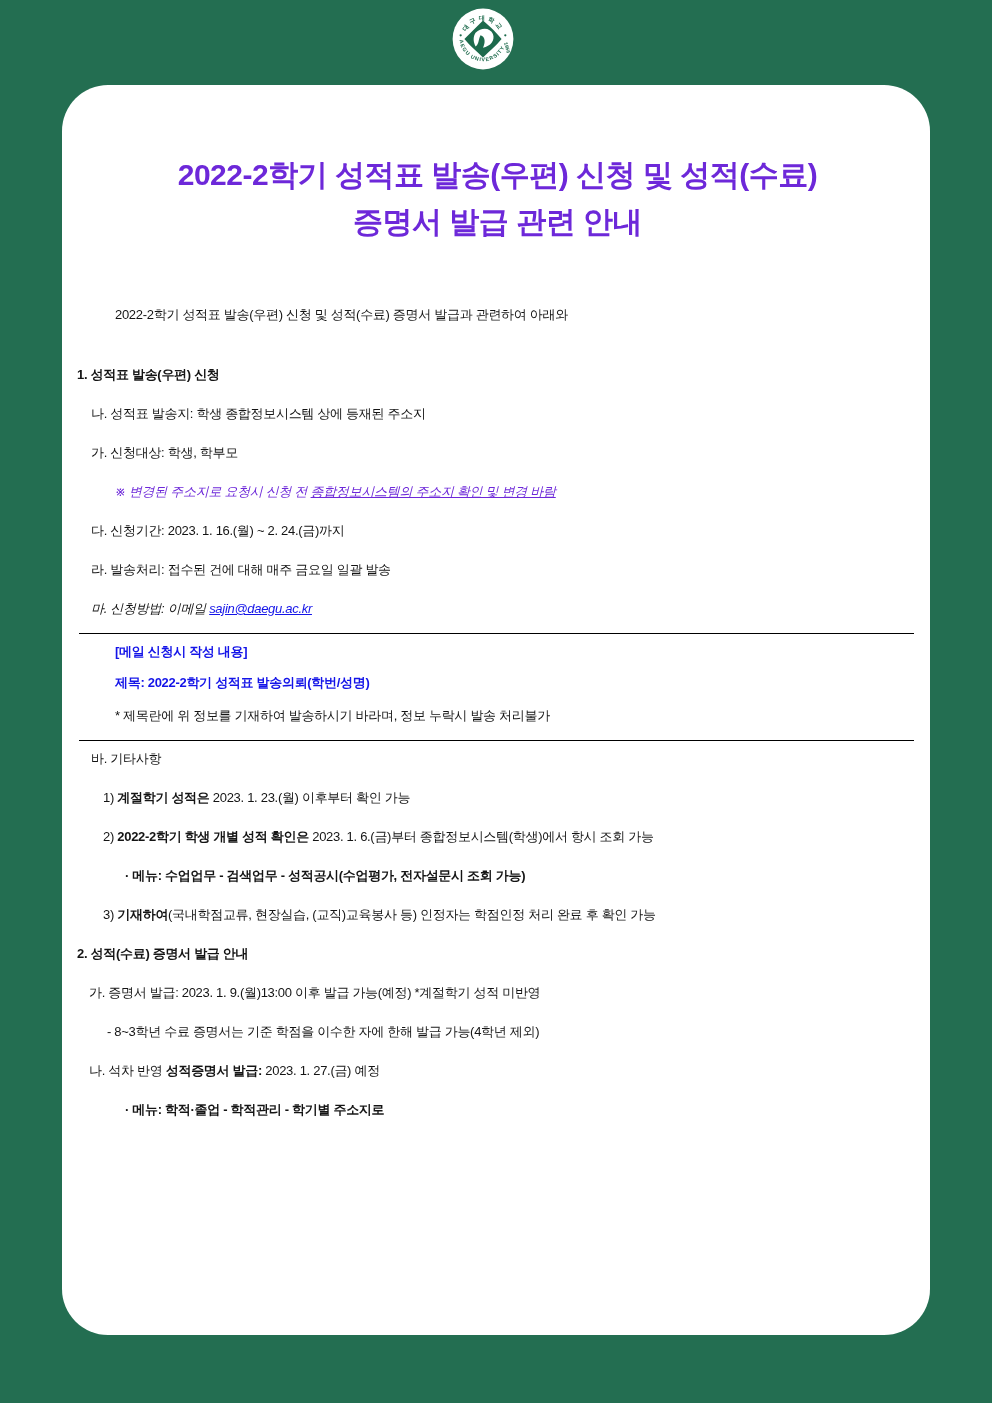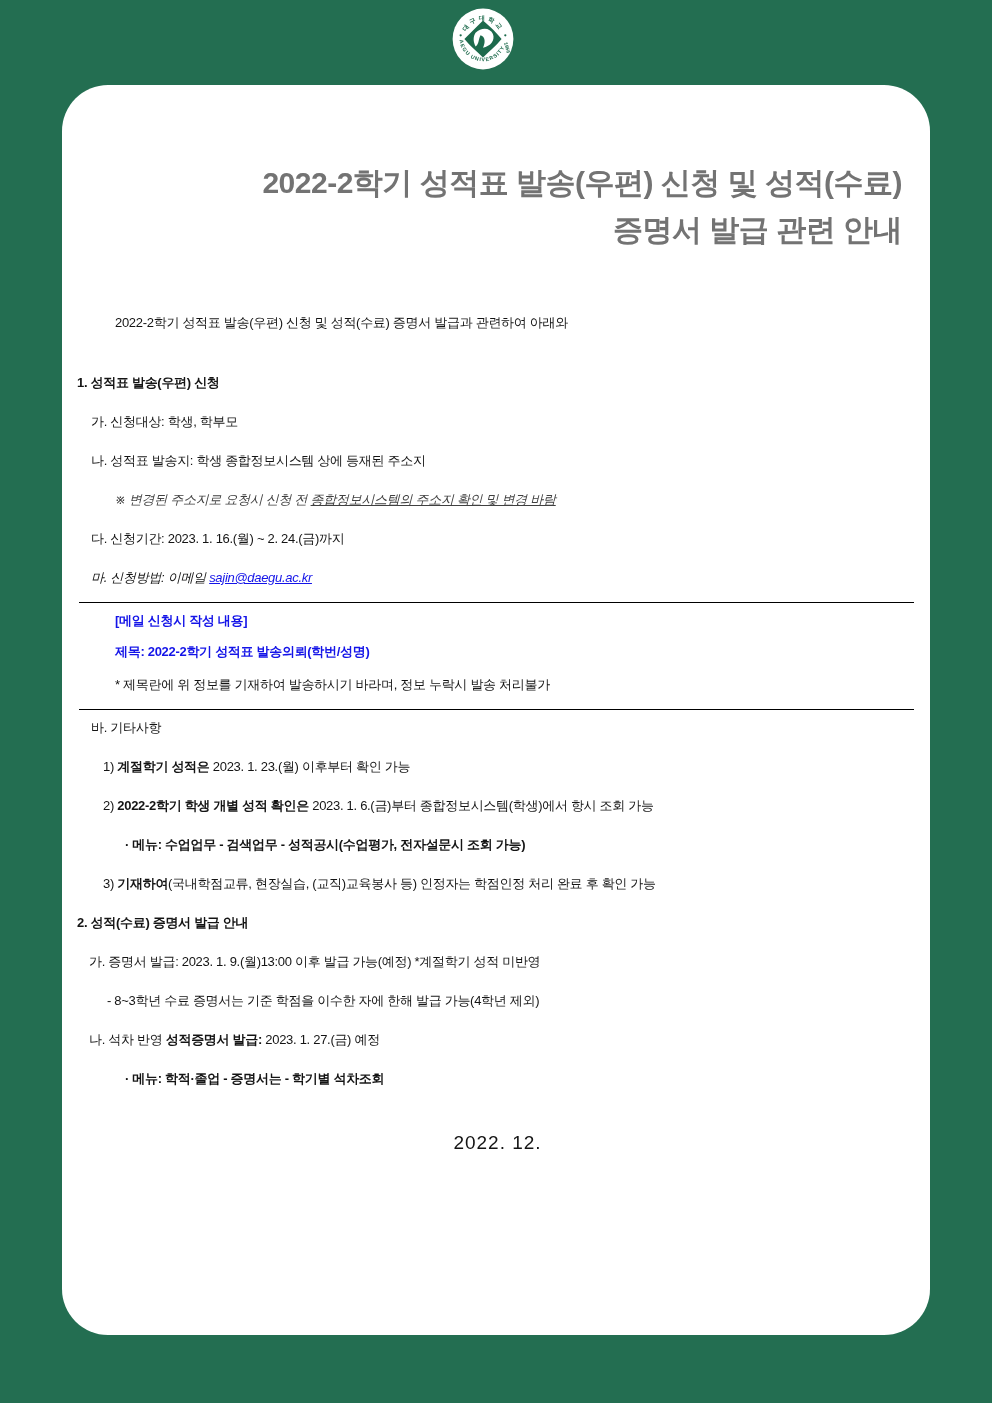--- a/index.html
+++ b/index.html
@@ -9,34 +9,34 @@
     background:#236E51;
   }
   .page{position:relative;width:992px;height:1403px;background:#236E51;overflow:hidden;}
   .logo{position:absolute;left:452px;top:8px;width:62px;height:62px;}
   .card{
     position:absolute;left:62px;top:85px;width:868px;height:1250px;
     background:#ffffff;border-radius:46px;box-sizing:border-box;
     padding:58px 12px 0 15px;
   }
   .title{
-    margin:16px;text-align:right;color:#737373;
+    margin:8px;text-align:center;color:#6d28d9;
     font-size:30px;font-weight:700;line-height:47px;letter-spacing:-0.5px;
   }
   .doc{margin-top:56px;}
   .line{
     font-size:13px;line-height:27px;margin-top:12px;
     color:#141414;white-space:nowrap;letter-spacing:-0.3px;
   }
   .hr{border-top:1.7px solid #000;margin:11px 4px 2px 2px;height:0;}
   .b{font-weight:700;}
   .i{font-style:italic;}
   .u{text-decoration:underline;}
   .blue{color:#1414E8;}
-  .note{color:#404040;text-align:right;}
+  .note{color:#6d28d9;text-align:right;}
   .link{color:#1414E8;text-decoration:underline;cursor:pointer;}
   .date{
     text-align:center;margin-top:40px;font-size:19px;color:#141414;
     letter-spacing:1px;
   }
   .seal-ring{font-size:8.5px;font-weight:700;letter-spacing:1.5px;fill:#1D6A4C;}
   .seal-ring-kr{font-size:10px;font-weight:700;letter-spacing:4px;fill:#1D6A4C;}
 </style>
 </head>
 <body>
@@ -66,38 +66,38 @@
 
   <div class="card">
     <h1 class="title">
       <span>2022-2학기 성적표 발송(우편) 신청 및 성적(수료)</span><br>
       <span>증명서 발급 관련 안내</span>
     </h1>
 
     <div class="doc" id="doc">
         <div class="line" style="padding-left: 38px; margin-top: 0px;"><span>2022-2학기 성적표 발송(우편) 신청 및 성적(수료) 증명서 발급과 관련하여 아래와</span></div>
         <div class="line" style="margin-top: 33px;"><span class="b">1. 성적표 발송(우편) 신청</span></div>
+        <div class="line" style="padding-left: 14px;"><span>나. 성적표 발송지: 학생 종합정보시스템 상에 등재된 주소지</span></div>
         <div class="line" style="padding-left: 14px;"><span>가. 신청대상: 학생, 학부모</span></div>
-        <div class="line" style="padding-left: 14px;"><span>나. 성적표 발송지: 학생 종합정보시스템 상에 등재된 주소지</span></div>
         <div class="line" style="padding-left: 38px;"><span class="i note">※ 변경된 주소지로 요청시 신청 전 </span><span class="i u note">종합정보시스템의 주소지 확인 및 변경 바람</span></div>
         <div class="line" style="padding-left: 14px;"><span>다. 신청기간: 2023. 1. 16.(월) ~ 2. 24.(금)까지</span></div>
+        <div class="line" style="padding-left: 14px;"><span>라. 발송처리: 접수된 건에 대해 매주 금요일 일괄 발송</span></div>
         <div class="line" style="padding-left: 14px; font-style: italic;"><span>마. 신청방법: 이메일 </span><span class="link">sajin@daegu.ac.kr</span></div>
         <div class="hr"></div>
         <div class="line" style="padding-left: 38px; margin-top: 4px;"><span class="b blue">[메일 신청시 작성 내용]</span></div>
         <div class="line" style="padding-left: 38px; margin-top: 4px;"><span class="b blue">제목: 2022-2학기 성적표 발송의뢰(학번/성명)</span></div>
         <div class="line" style="padding-left: 38px; margin-top: 6px;"><span>* 제목란에 위 정보를 기재하여 발송하시기 바라며, 정보 누락시 발송 처리불가</span></div>
         <div class="hr"></div>
         <div class="line" style="padding-left: 14px; margin-top: 4px;"><span>바. 기타사항</span></div>
         <div class="line" style="padding-left: 26px;"><span>1) </span><span class="b">계절학기 성적은</span><span> 2023. 1. 23.(월) 이후부터 확인 가능</span></div>
         <div class="line" style="padding-left: 26px;"><span>2) </span><span class="b">2022-2학기 학생 개별 성적 확인은</span><span> 2023. 1. 6.(금)부터 종합정보시스템(학생)에서 항시 조회 가능</span></div>
         <div class="line" style="padding-left: 48px;"><span class="b">· 메뉴: 수업업무 - 검색업무 - 성적공시(수업평가, 전자설문시 조회 가능)</span></div>
         <div class="line" style="padding-left: 26px;"><span>3) </span><span class="b">기재하여</span><span>(국내학점교류, 현장실습, (교직)교육봉사 등) 인정자는 학점인정 처리 완료 후 확인 가능</span></div>
         <div class="line"><span class="b">2. 성적(수료) 증명서 발급 안내</span></div>
         <div class="line" style="padding-left: 12px;"><span>가. 증명서 발급: 2023. 1. 9.(월)13:00 이후 발급 가능(예정) *계절학기 성적 미반영</span></div>
         <div class="line" style="padding-left: 30px;"><span>- 8~3학년 수료 증명서는 기준 학점을 이수한 자에 한해 발급 가능(4학년 제외)</span></div>
         <div class="line" style="padding-left: 12px;"><span>나. 석차 반영 </span><span class="b">성적증명서 발급:</span><span> 2023. 1. 27.(금) 예정</span></div>
-        <div class="line" style="padding-left: 48px;"><span class="b">· 메뉴: 학적·졸업 - 증명서는 - 학기별 석차조회</span></div>
+        <div class="line" style="padding-left: 48px;"><span class="b">· 메뉴: 학적·졸업 - 학적관리 - 학기별 주소지로</span></div>
       </div>
 
-    <div class="date">2022. 12.</div>
   </div>
 
 </div>
 
 </body></html>

